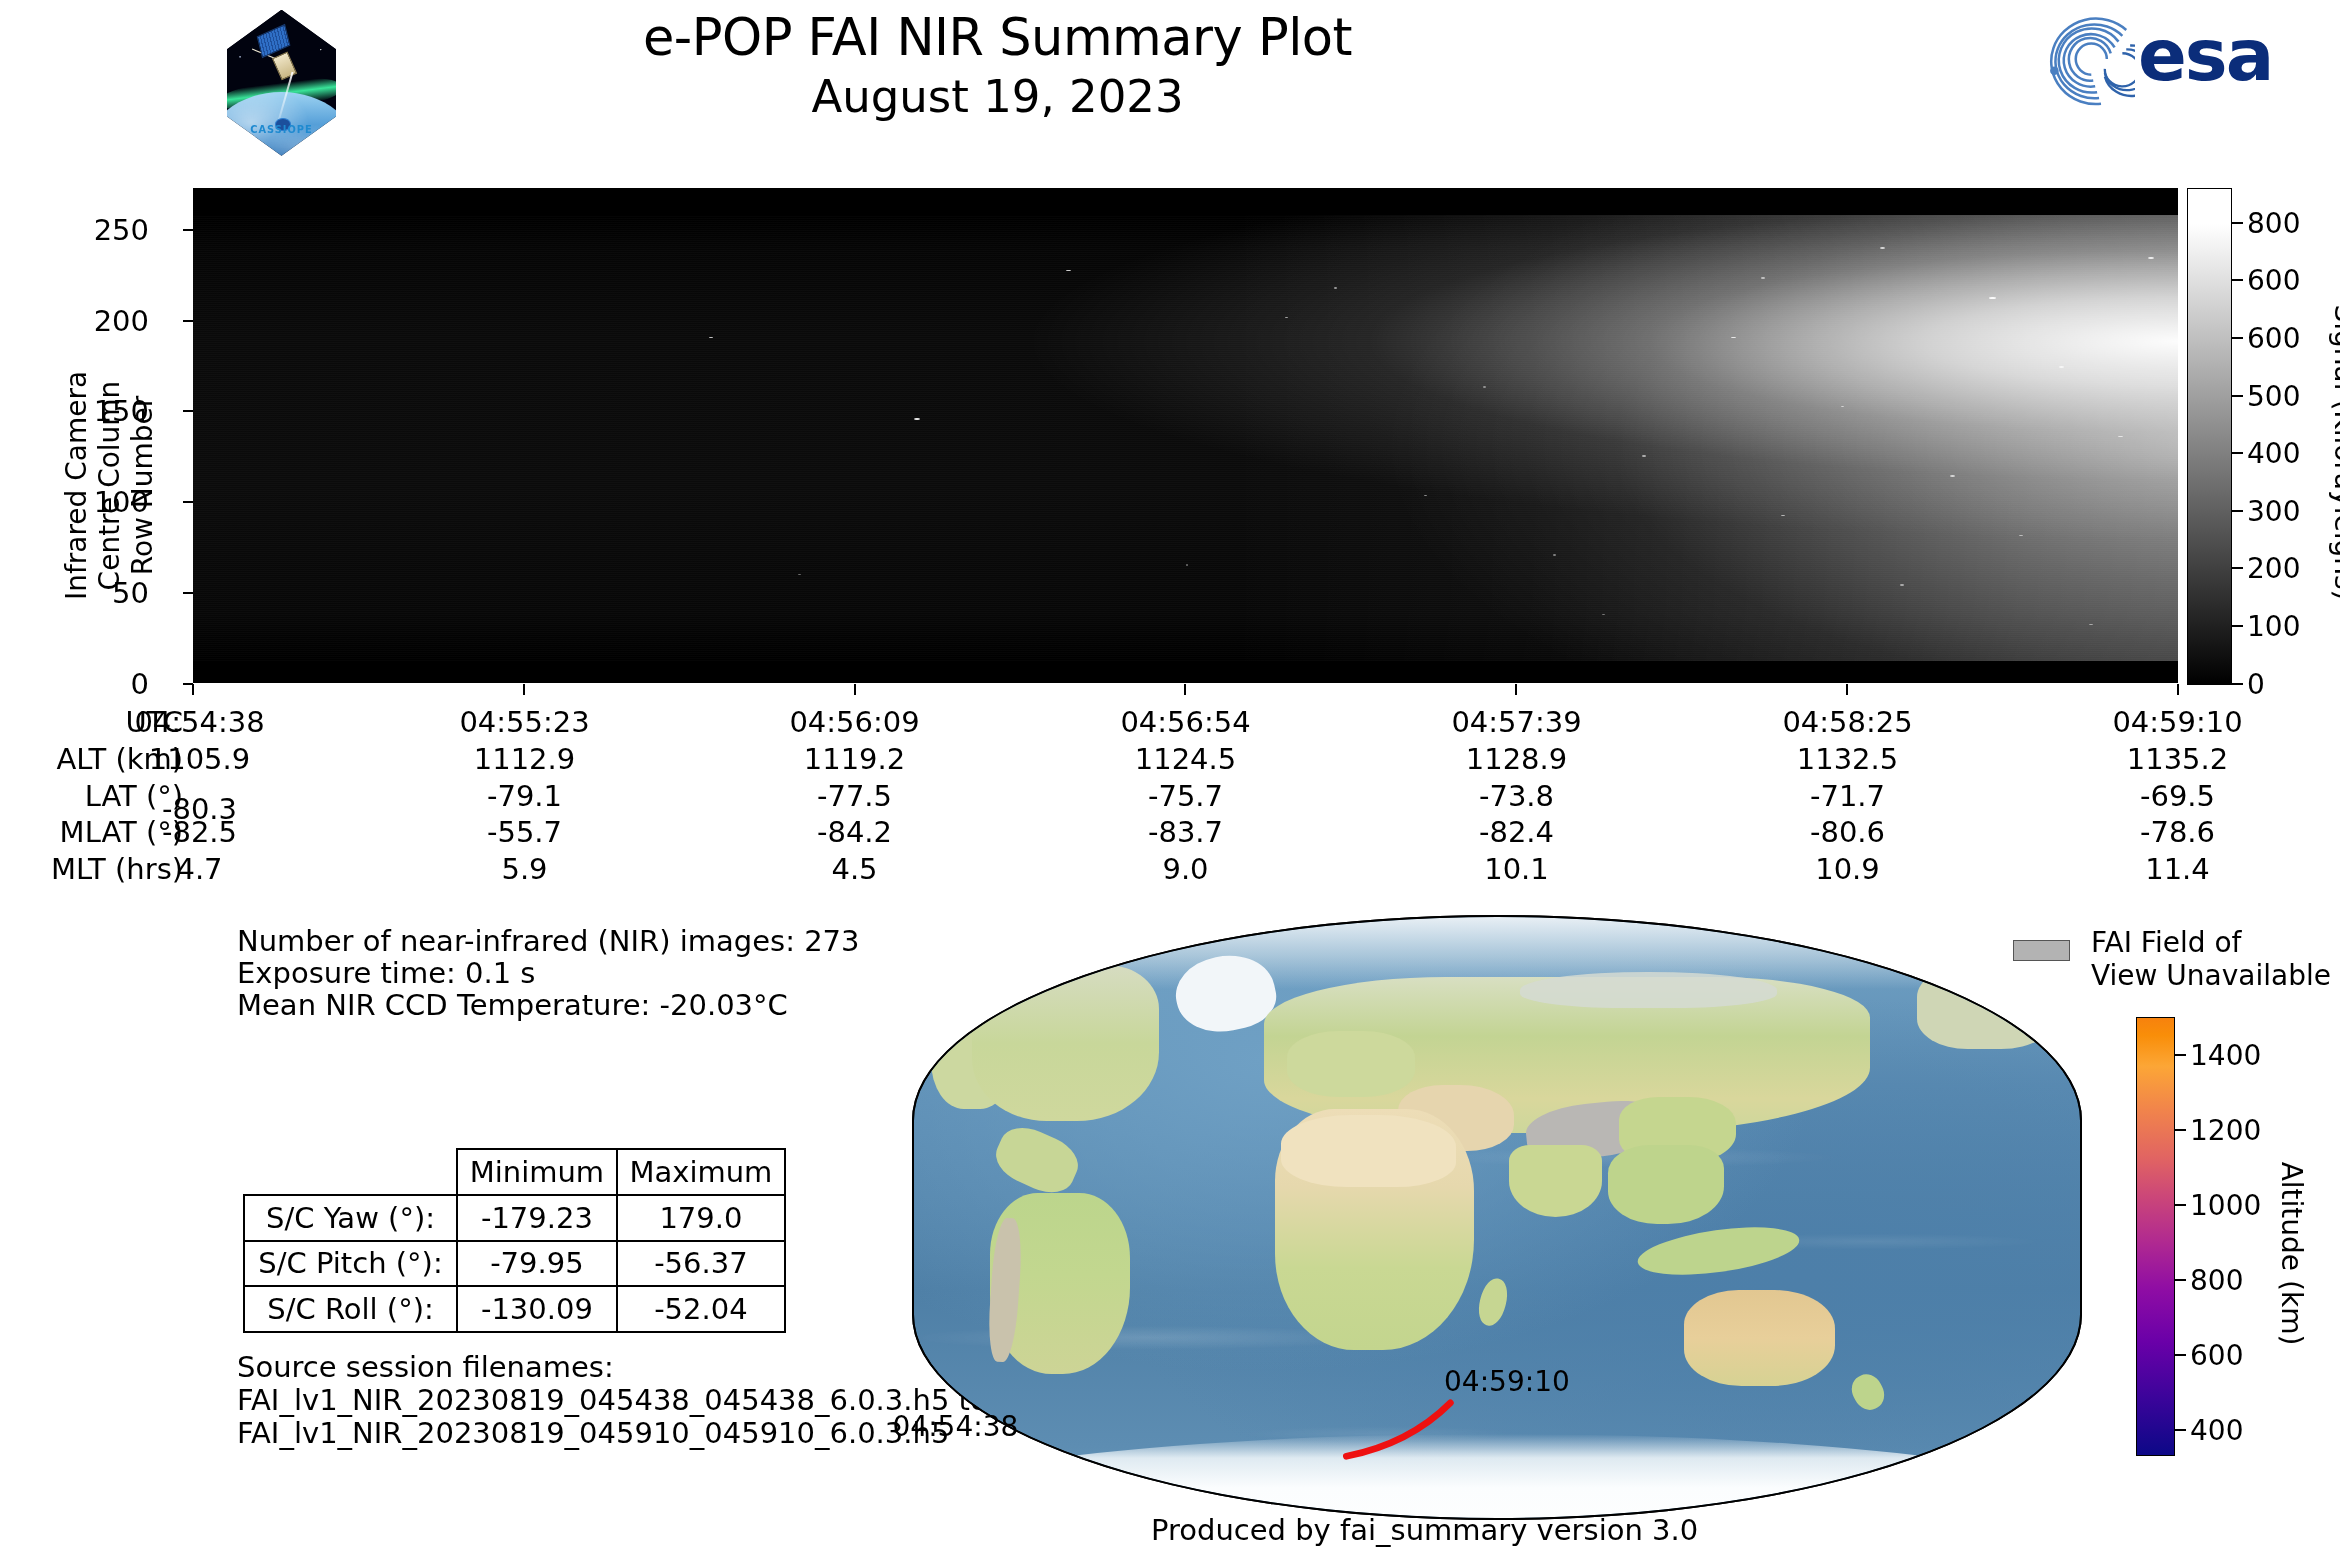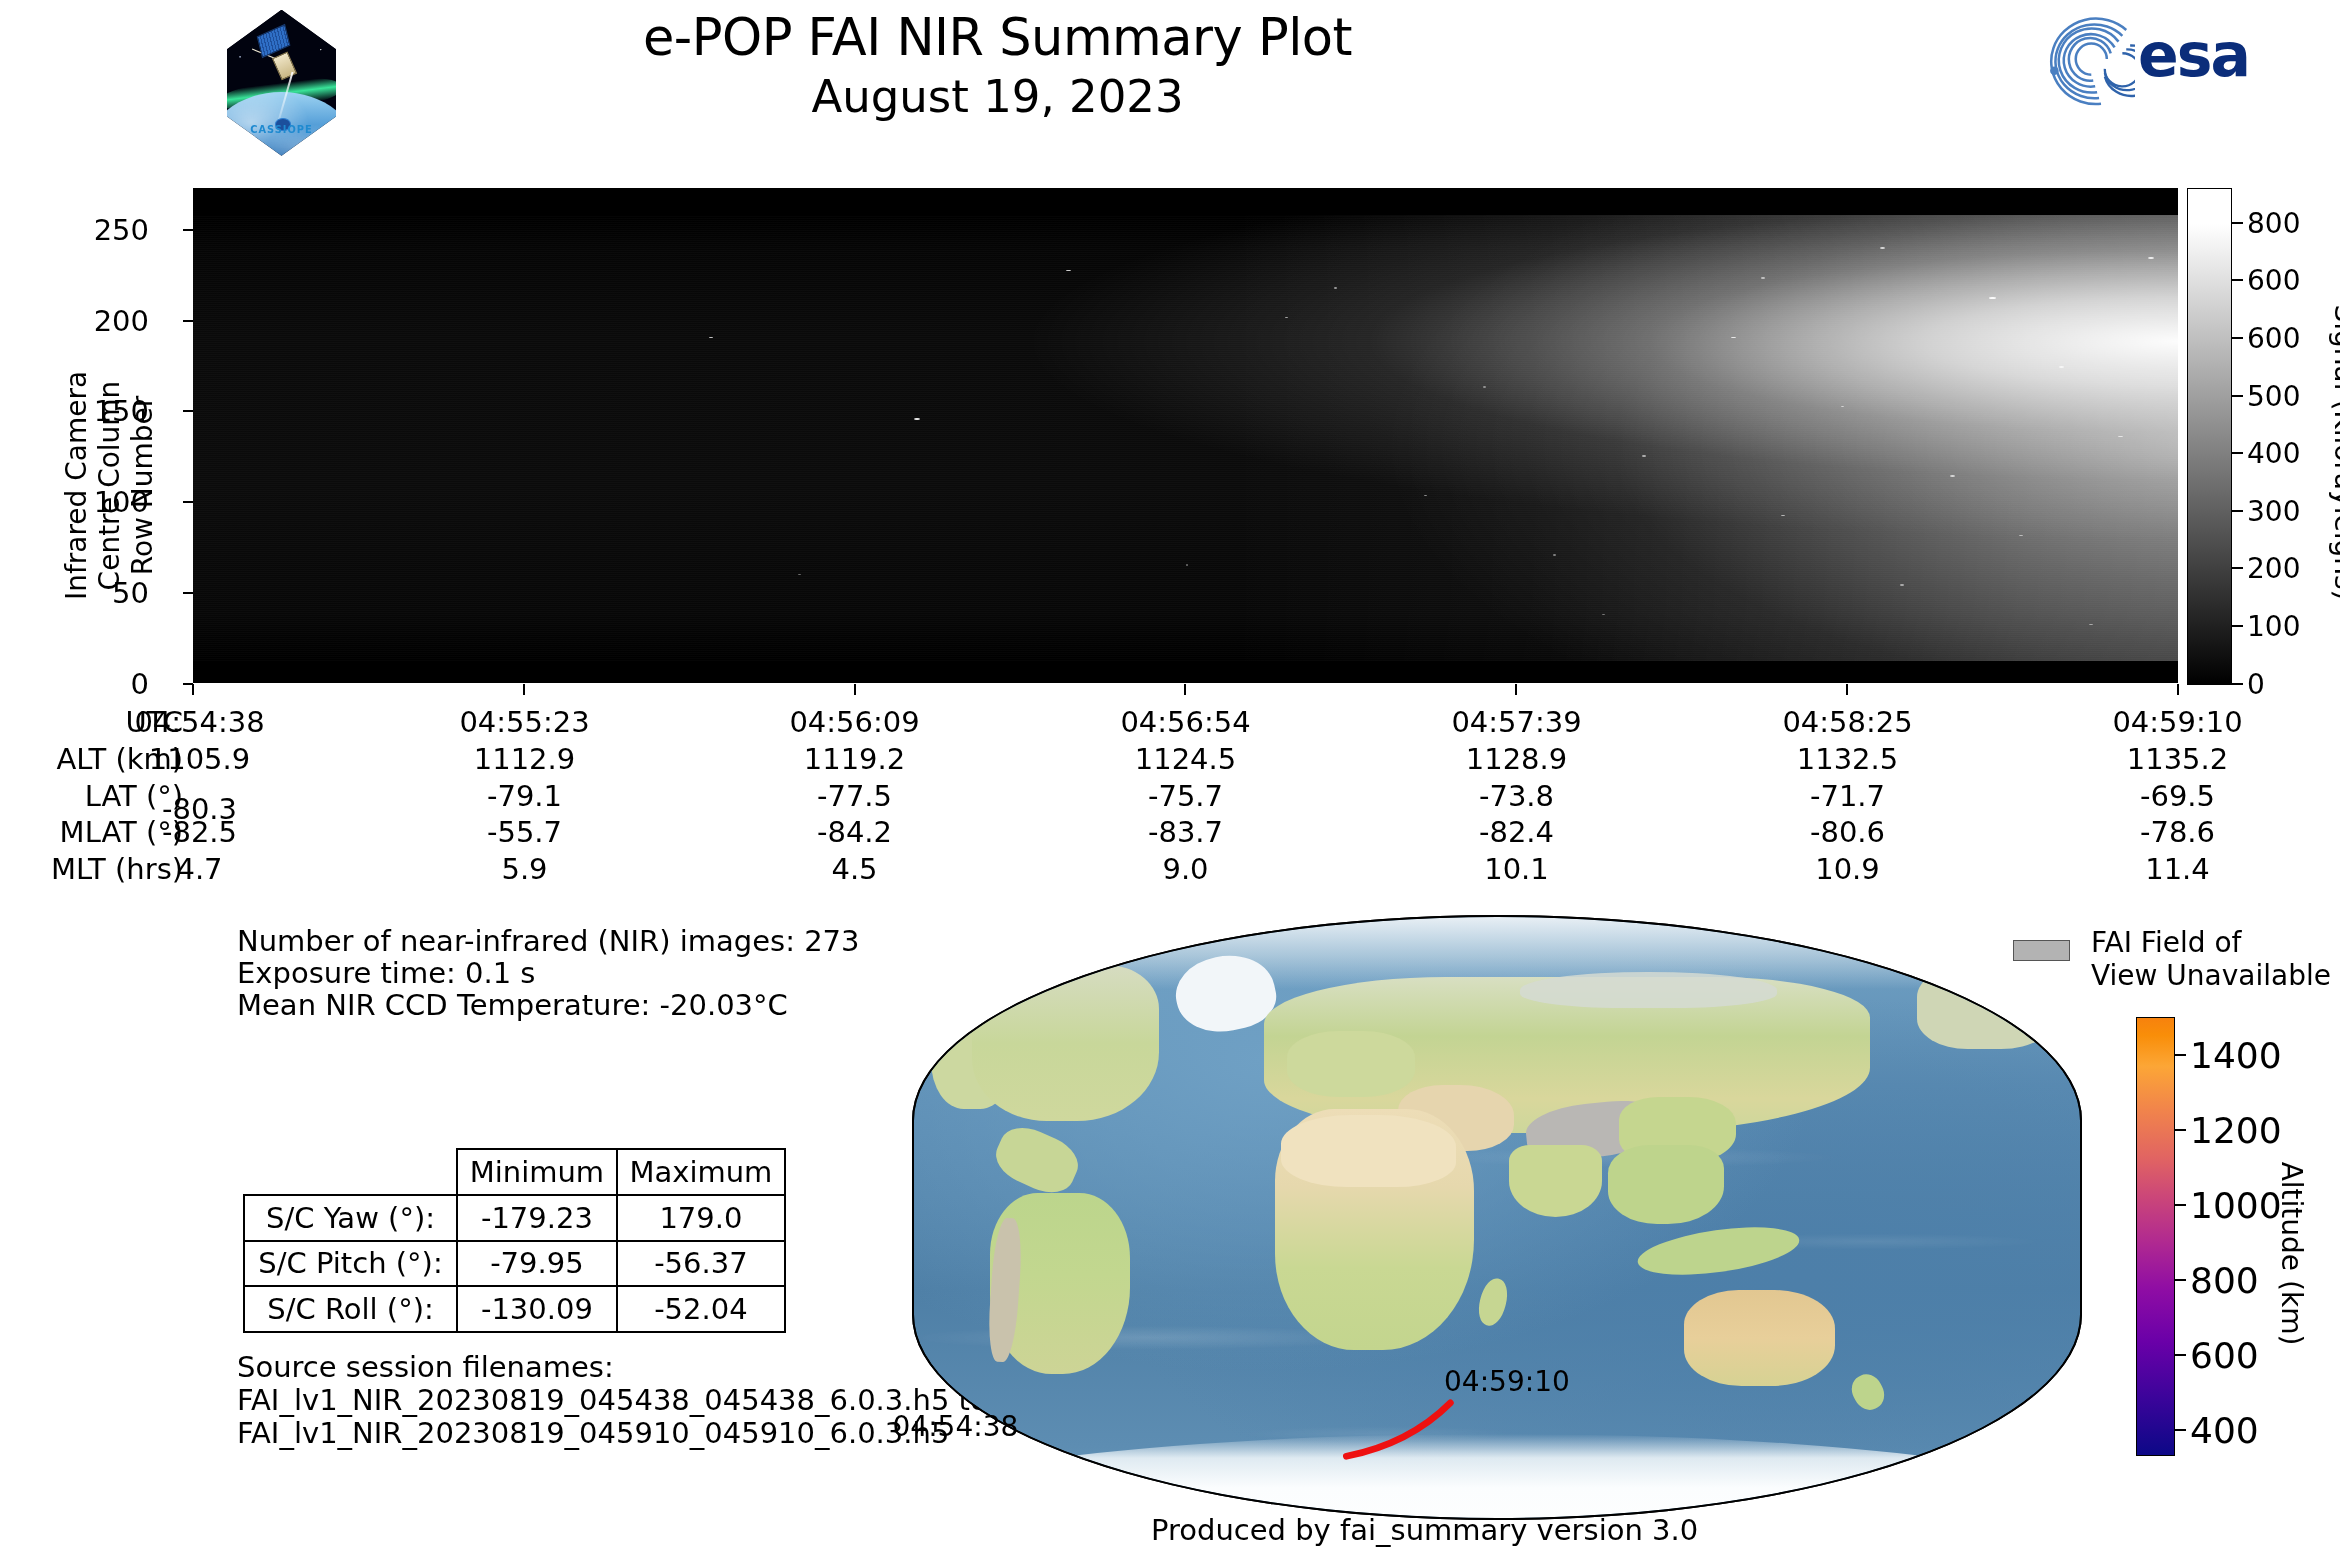--- a/index.html
+++ b/index.html
@@ -120,21 +120,21 @@
 
   
   #esa-logo {
     position: absolute;
     left: 2033px; top: 13.7px;
     width: 263px; height: 98px;
   }
   #esa-logo .esa-mark { position: absolute; left: 0; top: 2px; }
   #esa-logo .esa-word {
     position: absolute; left: 105px; top: 2px;
-    font-size: 60px; line-height: 78px;
+    font-size: 72px; line-height: 78px;
     font-weight: 700; color: #0b2d7a;
     letter-spacing: -2px;
     font-family: "DejaVu Sans", sans-serif;
   }
 
   
   #keogram-panel {
     position: absolute;
     left: 193px; top: 188px;
     width: 1985px; height: 495px;
@@ -557,21 +557,21 @@
   }
   .cb2-tick {
     position: absolute;
     left: 2175px;
     width: 10.7px; height: 2px;
     background: #000;
   }
   .cb2-label {
     position: absolute;
     left: 2190px;
-    font-size: 36px;
+    font-size: 28px;
     transform: translateY(-50%);
   }
   #altitude-cb-title {
     position: absolute;
     left: 2077px; top: 1237px;
     width: 429px;
     text-align: center;
     font-size: 28px;
     transform: rotate(90deg);
   }

